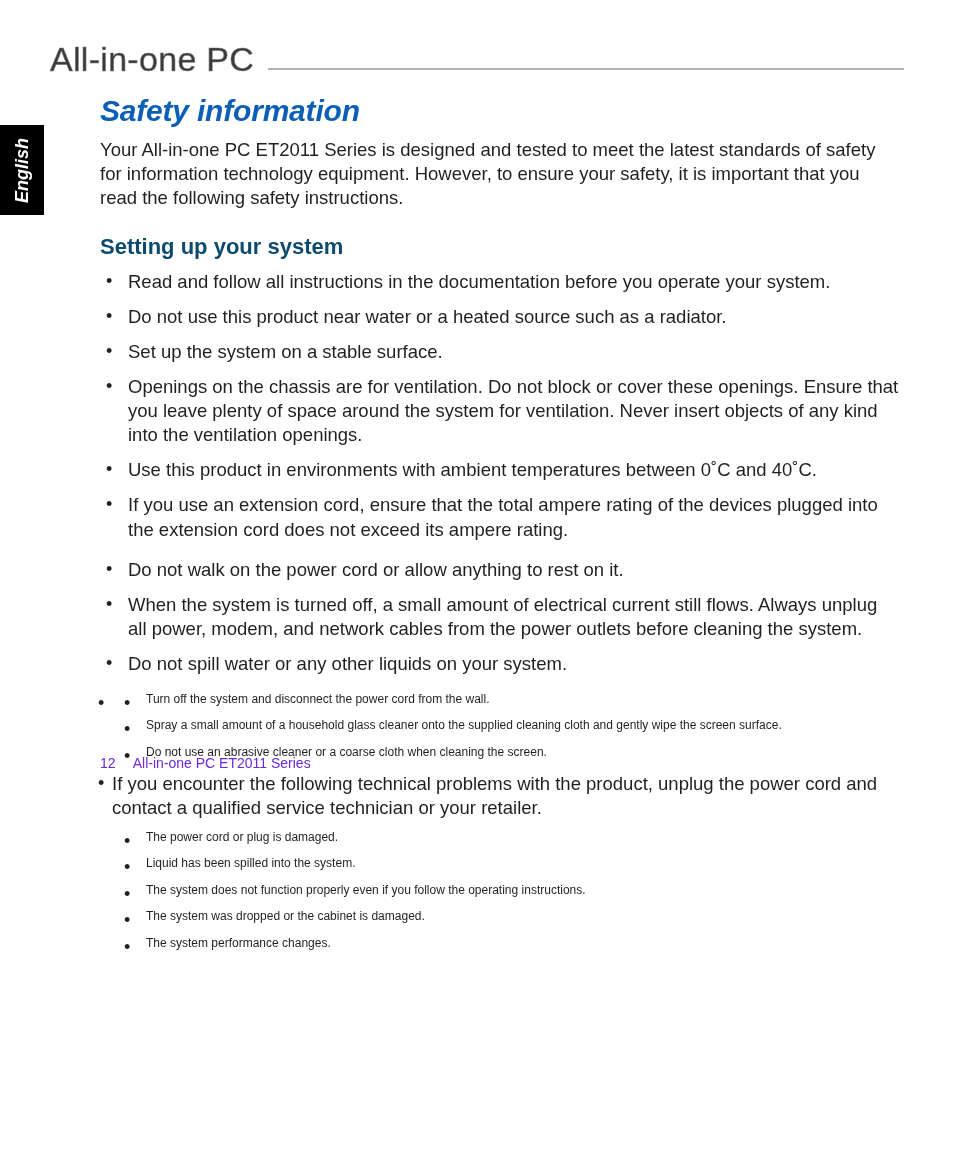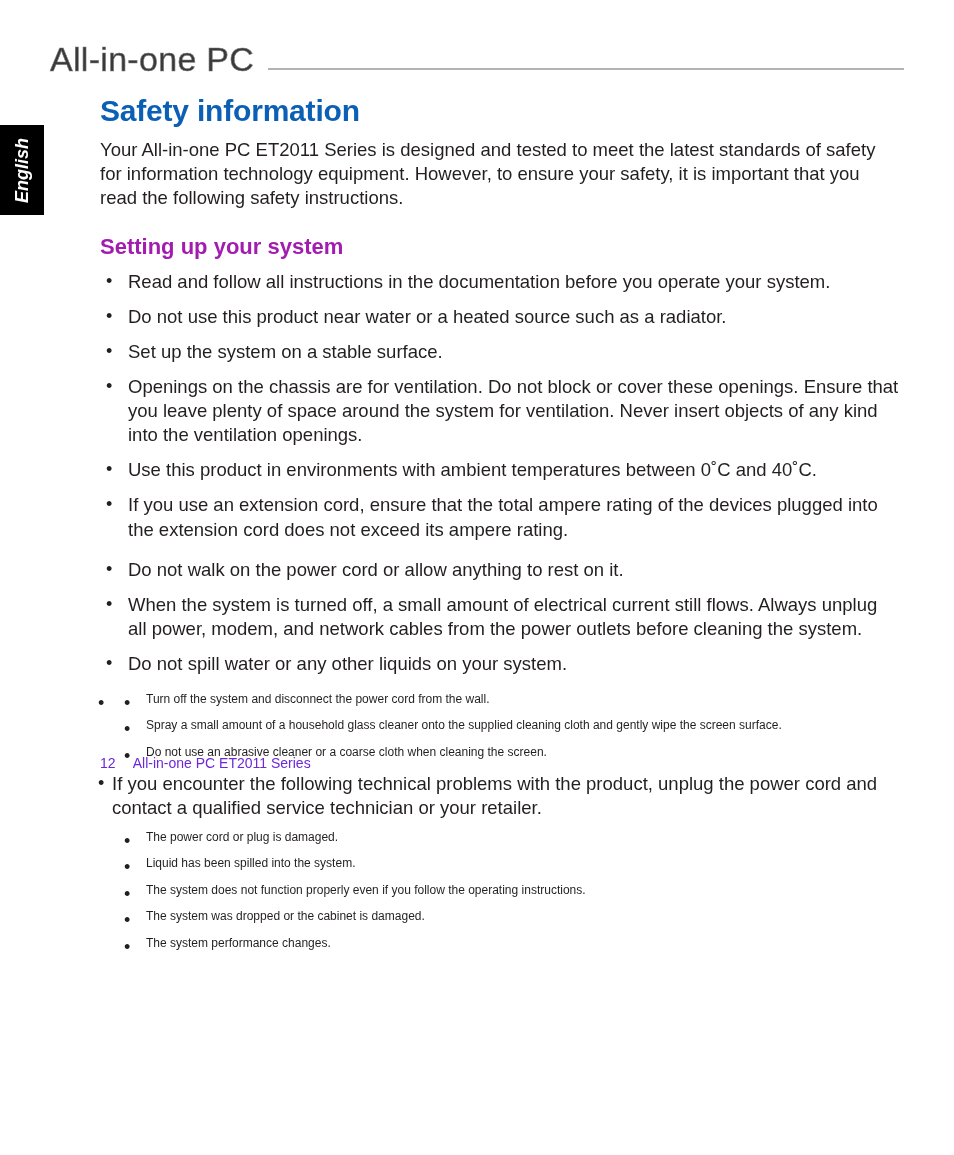--- a/index.html
+++ b/index.html
@@ -79,28 +79,29 @@
     right: 55px;
     top: 94px;
   }
   .content h1 {
     color: #0b5fb5;
     font-weight: 800;
     font-size: 30px;
     margin: 0 0 10px 0;
     font-family: "Arial Black", "Segoe UI", Arial, sans-serif;
     letter-spacing: -0.2px;
+    font-style: italic;
   }
   .content p.intro {
     font-size: 18.5px;
     line-height: 1.3;
     margin: 0 0 24px 0;
   }
   .content h2 {
-    color: #a21caf;
+    color: #0c4a6e;
     font-weight: 700;
     font-size: 22px;
     margin: 14px 0 10px 0;
   }
   ul.bullets {
     list-style: none;
     padding: 0 0 0 28px;
     margin: 0 0 16px 0;
   }
   ul.bullets > li {

